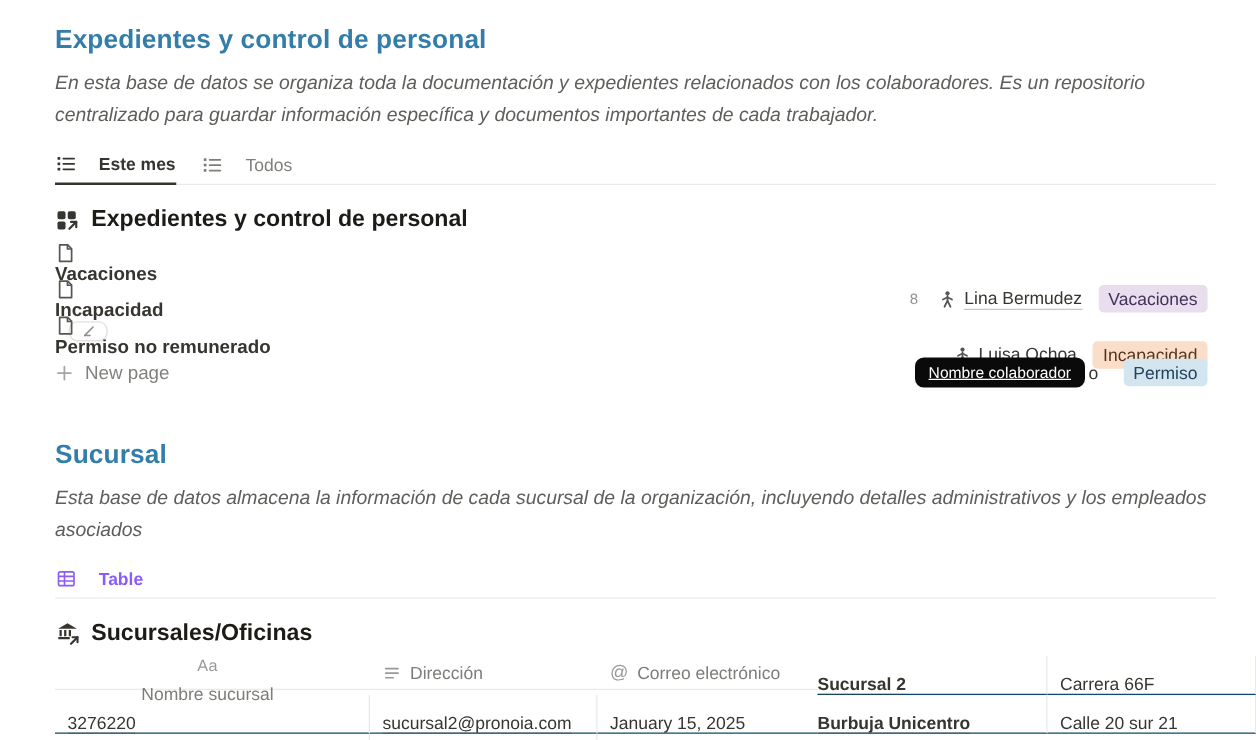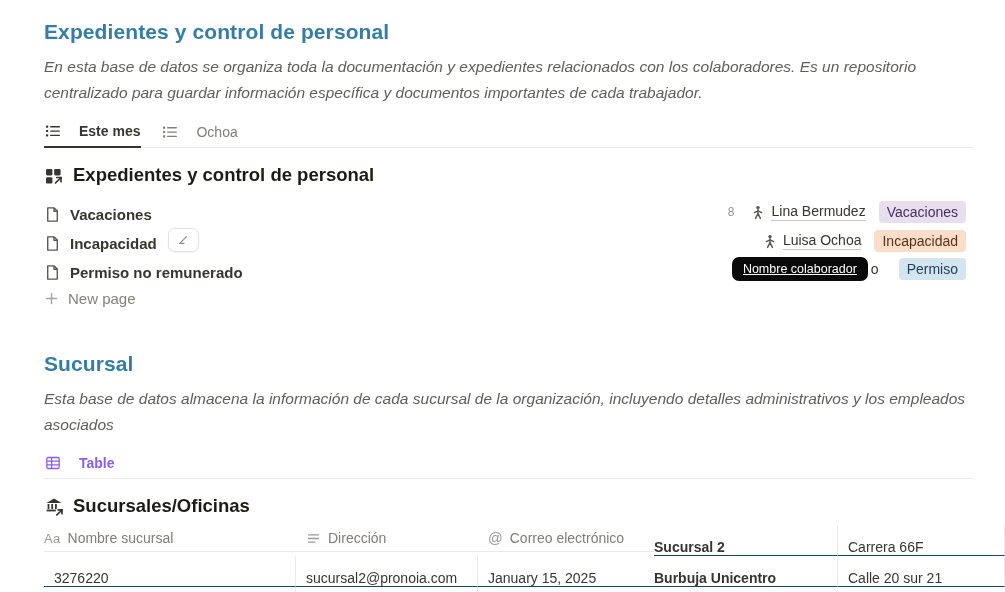--- a/index.html
+++ b/index.html
@@ -11,21 +11,21 @@
   .desc { font-size:15.5px; font-style:italic; color:#5F5E5B; line-height:26px; margin-bottom:13px; max-width:929px; }
 
   .tabs { display:flex; align-items:flex-end; gap:20px; border-bottom:1px solid #ECEBEA; }
   .tab { display:flex; align-items:center; gap:18px; font-size:14px; color:#7F7E7A; padding:4px 1px 7px; cursor:pointer; }
   .tab.active { color:#37352F; font-weight:600; border-bottom:2px solid #37352F; margin-bottom:-1px; }
   .tab .ic { display:inline-flex; }
 
   .coll-header { display:flex; align-items:center; gap:9px; margin:16px 0 8px; font-size:18.5px; font-weight:700; color:#1D1B16; }
   .coll-header .ic { display:inline-flex; margin-top:2px; }
 
-  .list-row { display:flex; align-items:flex-end; height:29px; }
+  .list-row { display:flex; align-items:flex-start; height:29px;flex-direction:column; }
   .row-icon { display:inline-flex; margin-right:9px; color:#575652; }
   .row-title { font-size:15px; font-weight:600; color:#37352F; cursor:pointer; }
   .edit-btn { display:inline-flex; align-items:center; justify-content:center; width:31px; height:24px; margin-left:11px;
               border:1px solid #E3E2E0; border-radius:7px; background:#fff; box-shadow:0 1px 2px rgba(15,15,15,.05); color:#8F8E8B; cursor:pointer; }
 
   .row-meta { margin-left:auto; display:flex; align-items:center; margin-right:7px; }
   .count { font-size:12px; color:#91918E; margin-right:17px; }
   .person { display:flex; align-items:center; gap:6px; cursor:pointer; }
   .person-icon { display:inline-flex; color:#575652; }
   .person-name { font-size:14px; color:#37352F; border-bottom:1px solid rgba(55,53,47,.28); padding-bottom:1px; }
@@ -38,21 +38,21 @@
   .partial { font-size:14px; color:#37352F; margin-right:7px; }
 
   .new-page { display:flex; align-items:center; gap:9px; height:28px; margin-top:3px; color:#82817D; font-size:15px; cursor:pointer; }
   .new-page .ic { display:inline-flex; color:#A5A4A1; }
 
   .section2-title { margin-top:40px; }
 
   .ntable { display:grid; grid-template-columns:252px 182px 176px 184px minmax(160px,1fr); width:961px; font-size:14px; margin-top:4px; }
   .th { display:flex; align-items:center; gap:7px; color:#7E7C78; height:27px; border-bottom:1px solid #E9E9E7; padding-right:8px; }
   .th .ic { display:inline-flex; color:#9A9996; }
-  .th.c0 { padding-left:0; }
+  .th.c0 { padding-left:0;flex-direction:column; }
   .th:not(.c0) { padding-left:10px; }
   .td { display:flex; align-items:flex-end; height:31px; border-bottom:1px solid #0c4a6e; padding-right:8px; color:#37352F; }
   .td:not(.c4) { border-right:1px solid #E9E9E7; }
   .td.c0 { padding-left:0; font-weight:600; }
   .td:not(.c0) { padding-left:10px; }
   .u { text-decoration:underline; text-decoration-color:rgba(55,53,47,.3); text-underline-offset:3px; }
   .aa { font-size:13px; color:#9A9996; letter-spacing:.3px; }
   .at { font-size:14.5px; color:#9A9996; }
 </style>
 </head>
@@ -85,21 +85,21 @@
             <g fill="currentColor">
               <rect x="1" y="2.6" width="2.2" height="2.2" rx="0.5"></rect>
               <rect x="1" y="6.9" width="2.2" height="2.2" rx="0.5"></rect>
               <rect x="1" y="11.2" width="2.2" height="2.2" rx="0.5"></rect>
               <rect x="5" y="3.1" width="10" height="1.4" rx="0.7"></rect>
               <rect x="5" y="7.4" width="10" height="1.4" rx="0.7"></rect>
               <rect x="5" y="11.7" width="10" height="1.4" rx="0.7"></rect>
             </g>
           </svg>
       </span>
-      <span>Ochoa</span>
+      <span>Todos</span>
     </div>
   </div>
 
   <div class="coll-header">
     <span class="ic">
       <svg width="20" height="20" viewBox="0 0 20 20">
           <g fill="#37352F">
             <rect x="2" y="3" width="6.4" height="6.4" rx="1.4"></rect>
             <rect x="10.2" y="3" width="6.4" height="6.4" rx="1.4"></rect>
             <rect x="2" y="11.2" width="6.4" height="6.4" rx="1.4"></rect>

